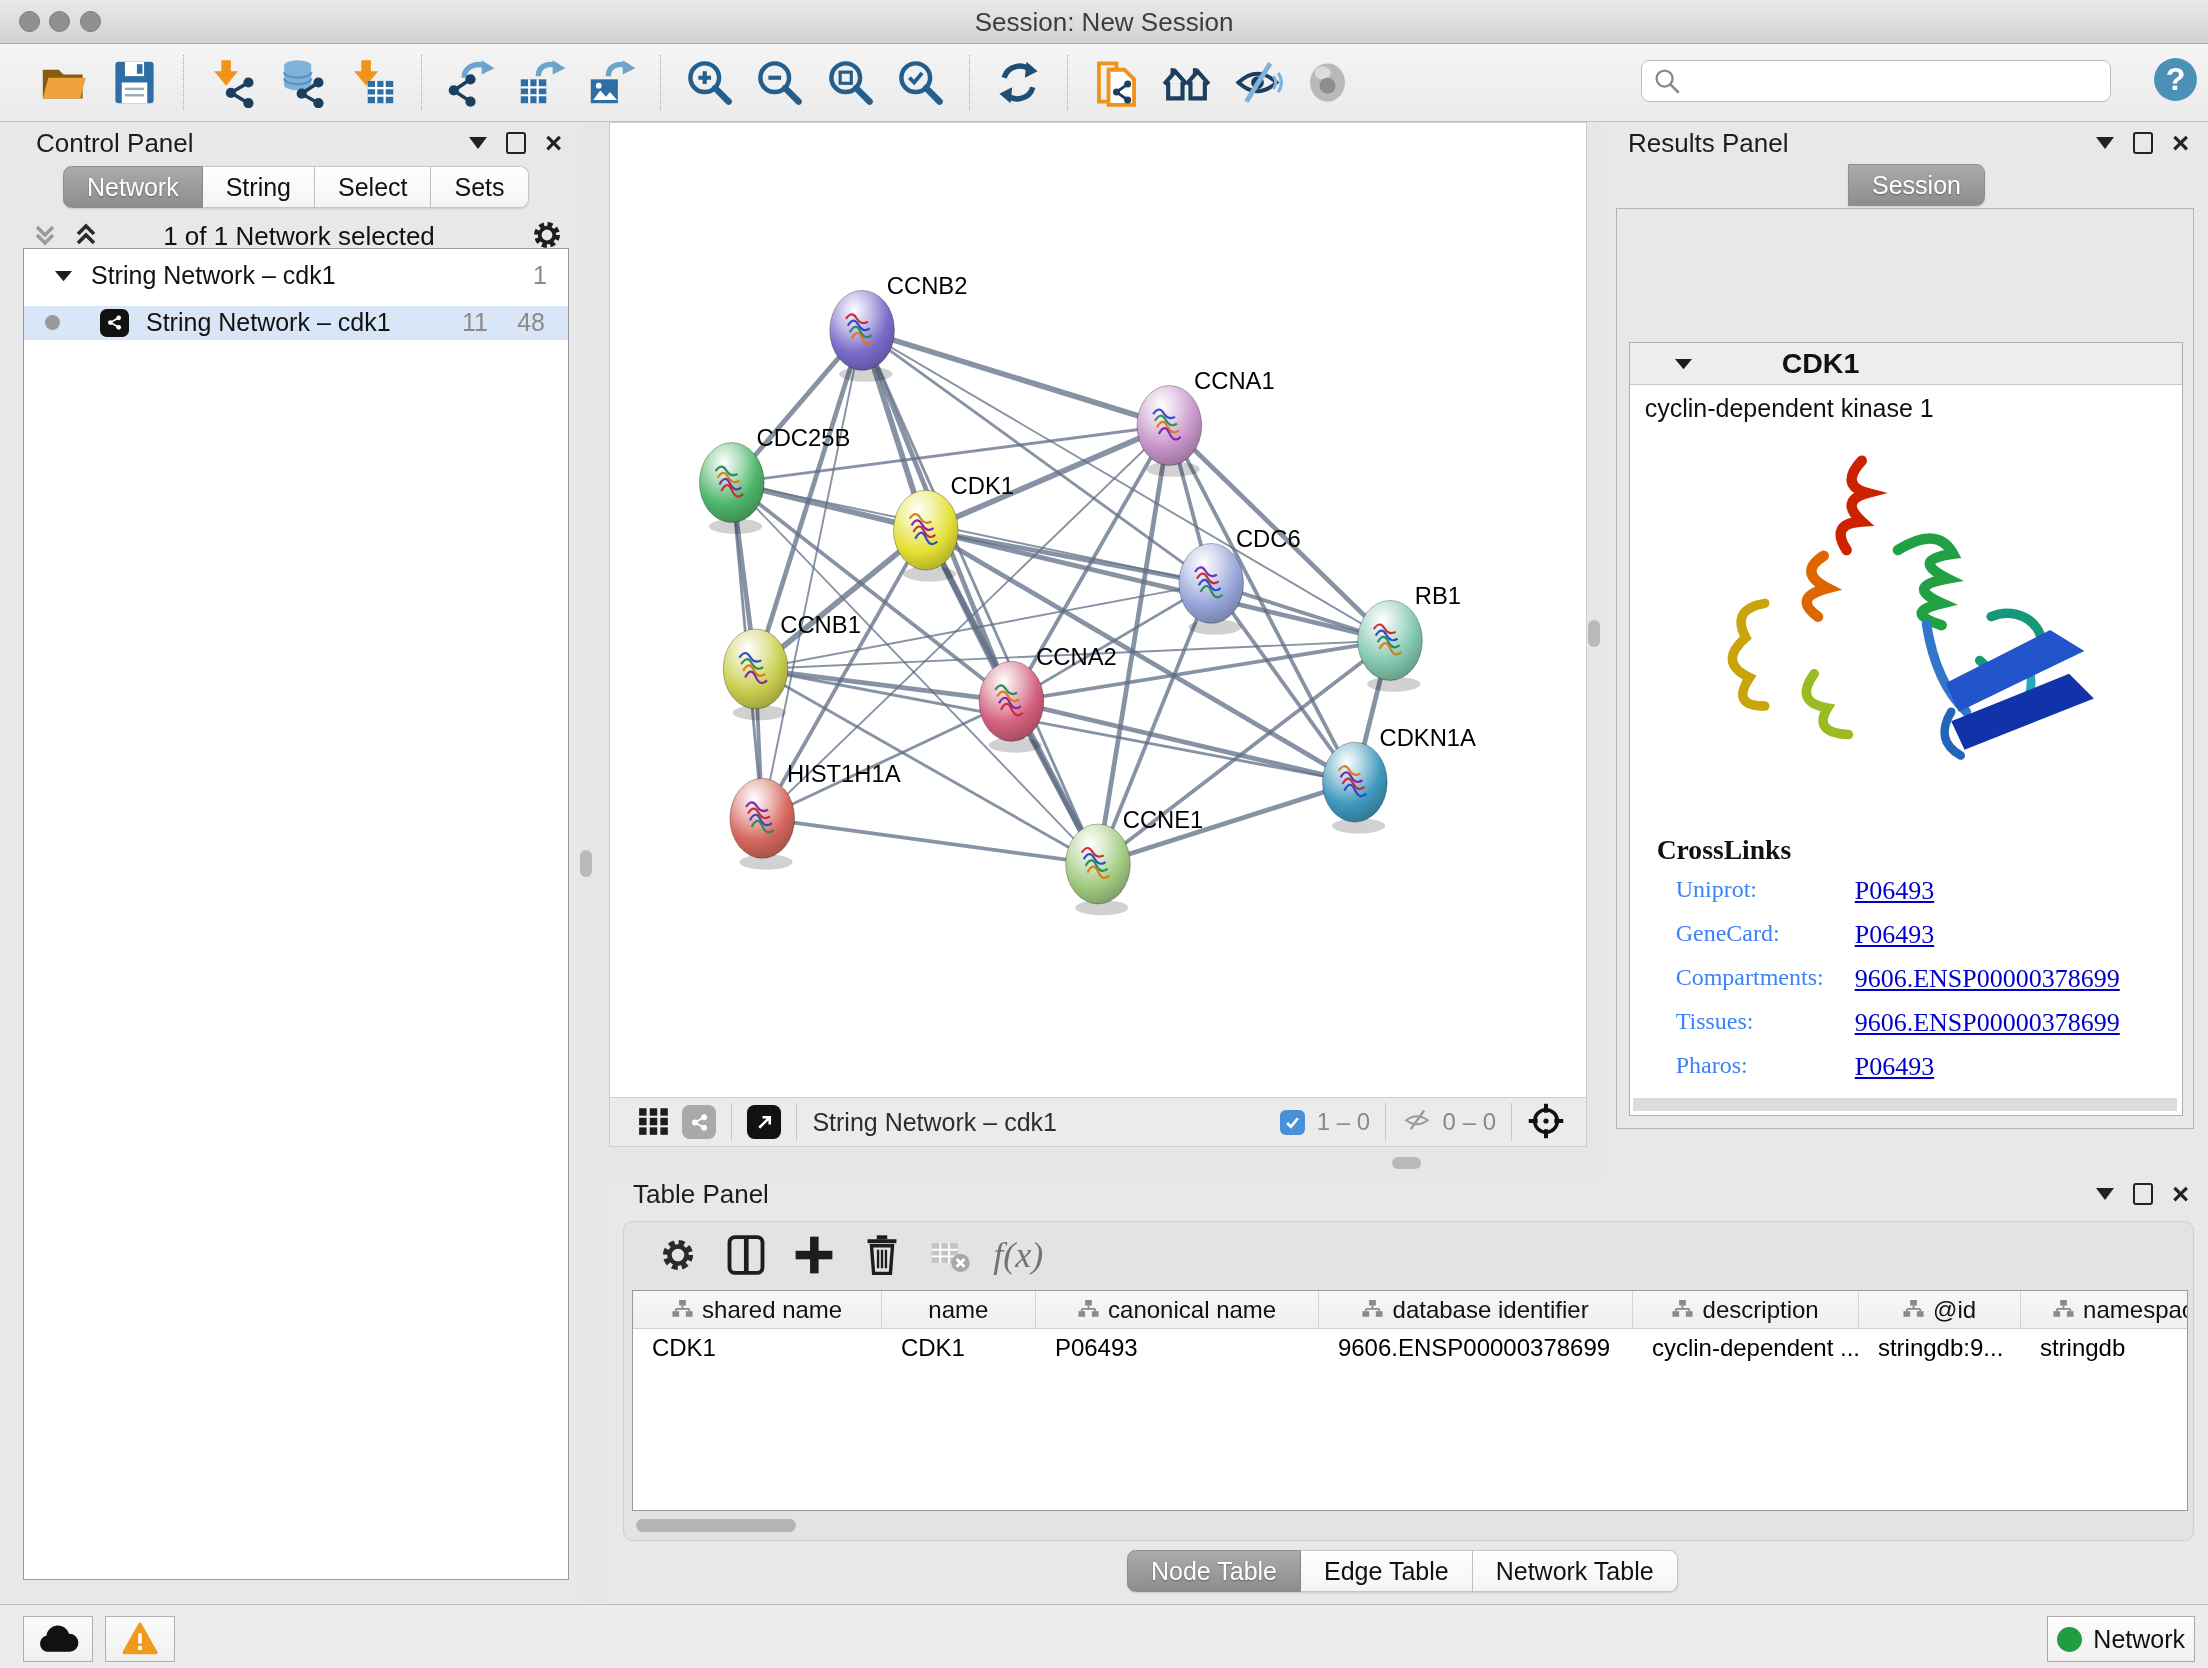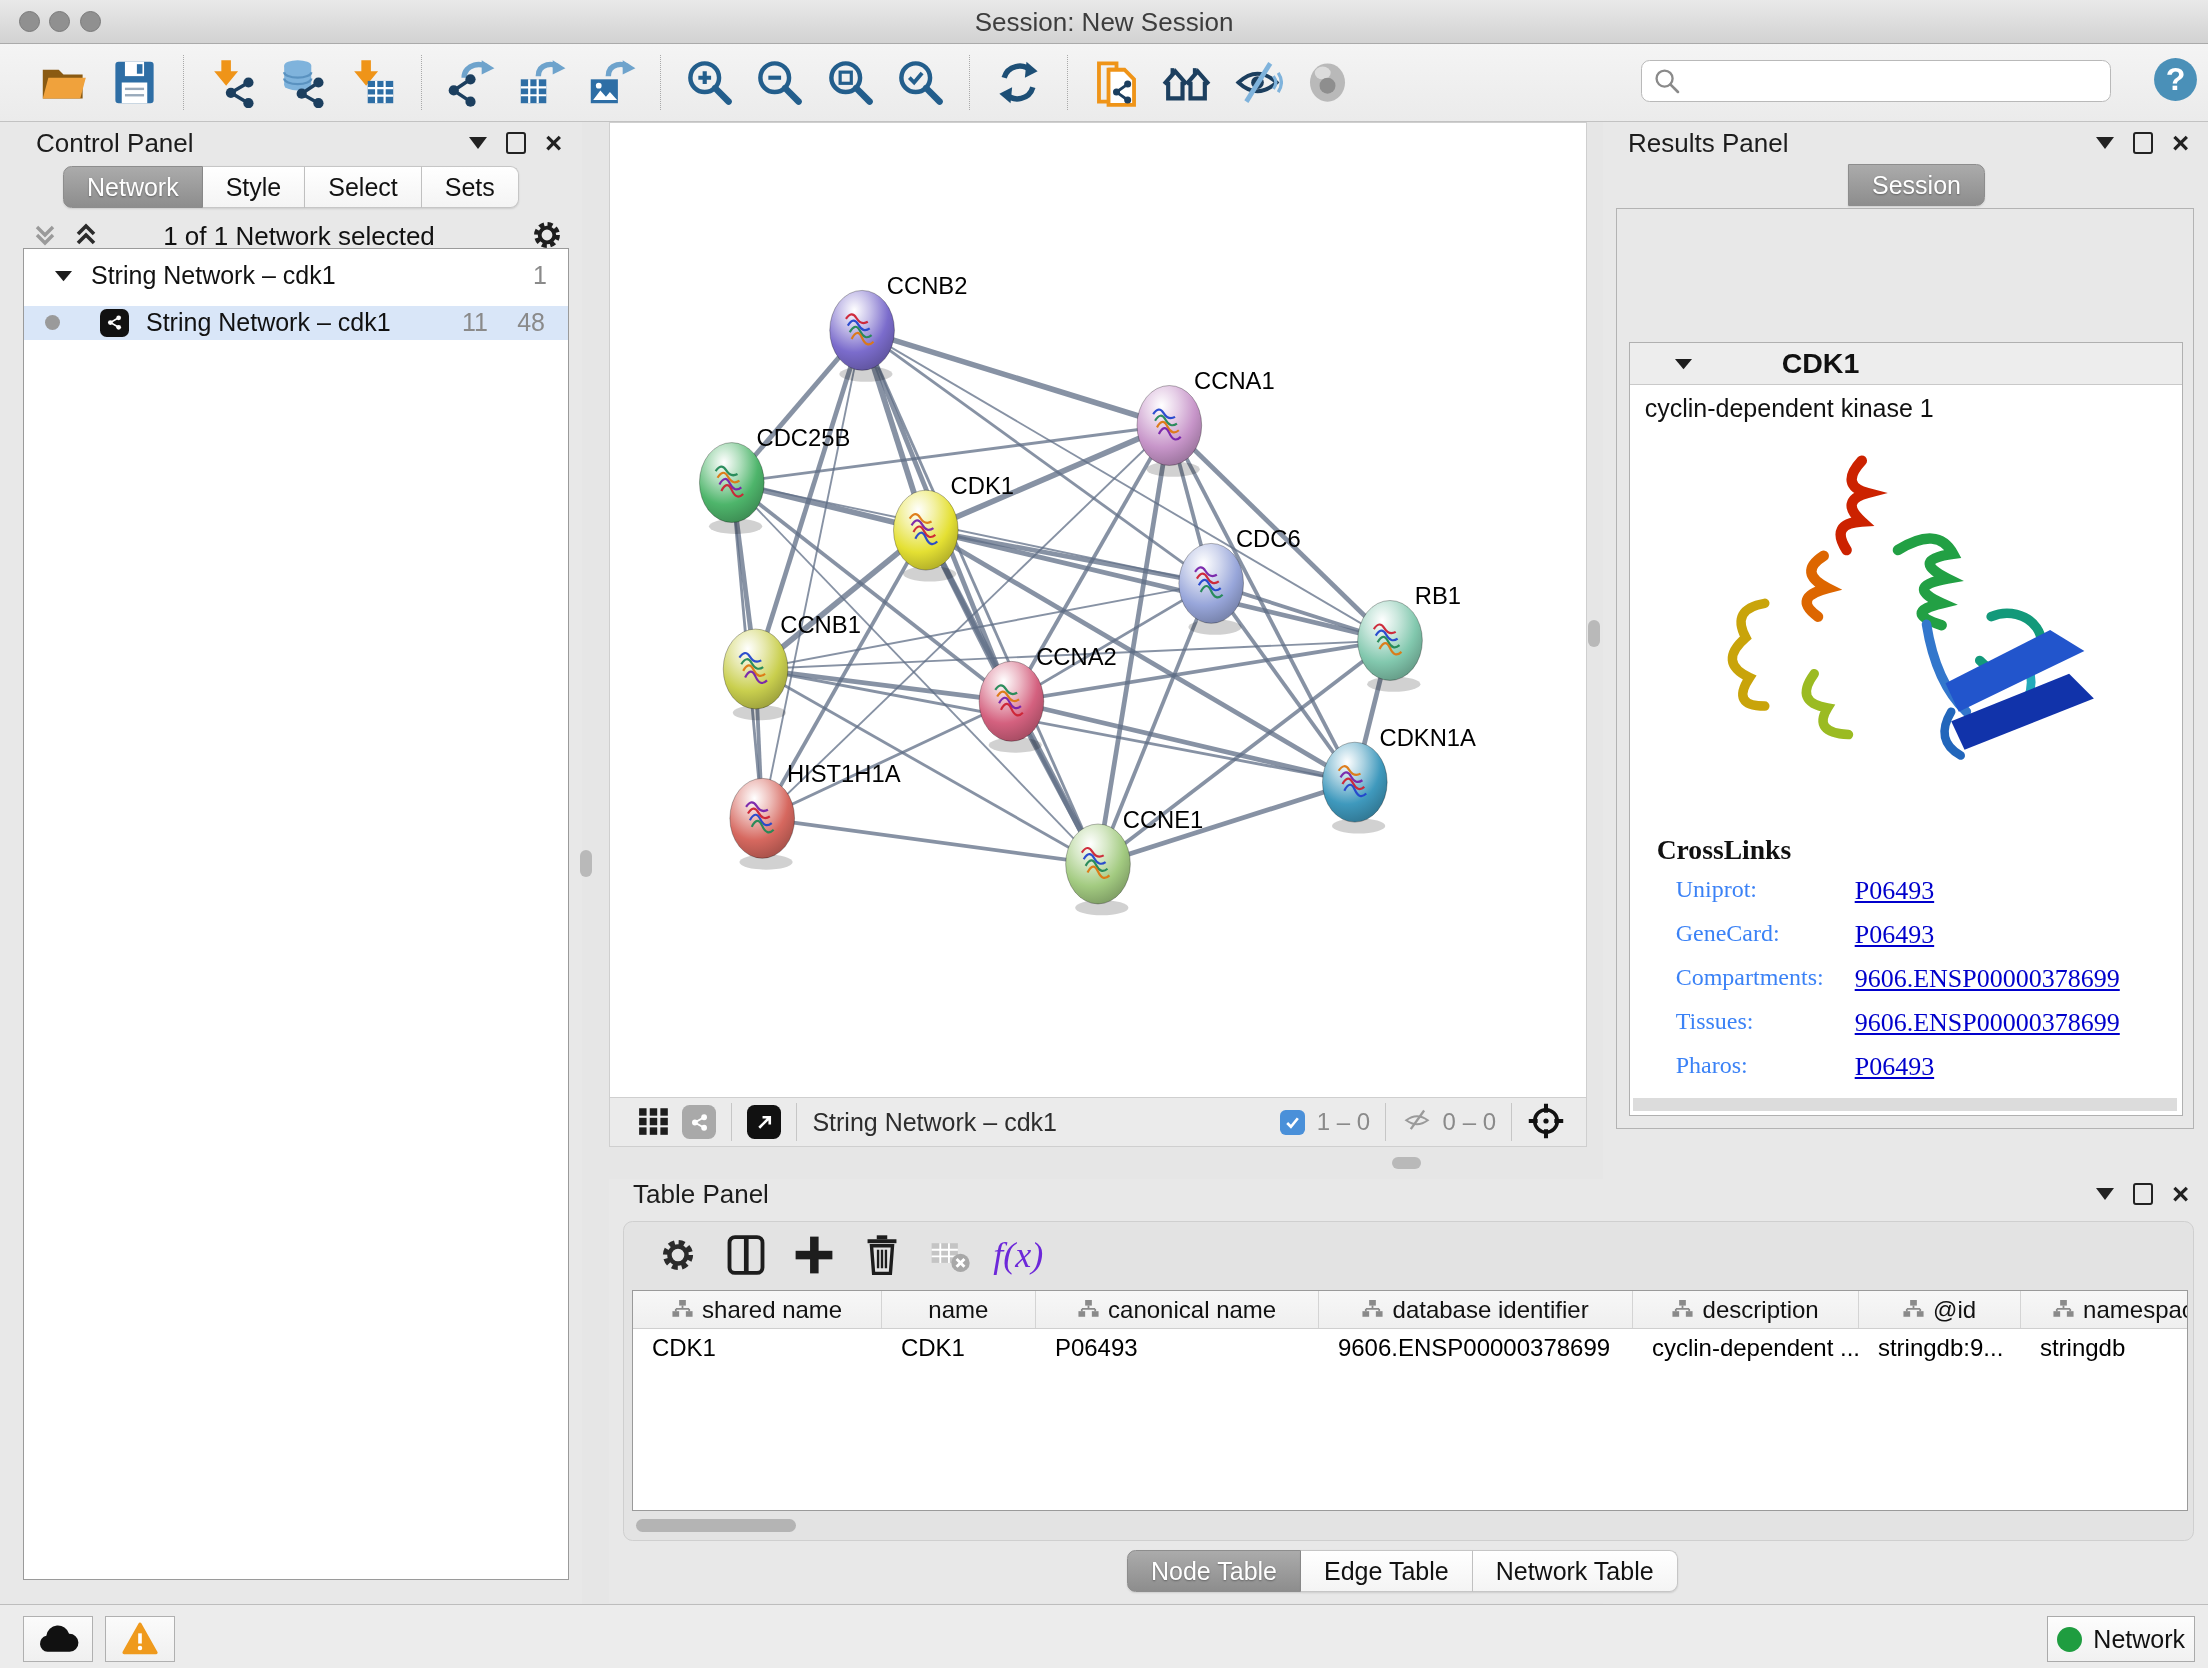--- a/index.html
+++ b/index.html
@@ -250,21 +250,21 @@
 
 <div id="control-panel" class="abs">
   <div class="abs" style="left:36px; top:5.7px;"><span class="panel-head-title">Control Panel</span></div>
   <div class="abs win-ctl" style="left:469px; top:9.5px;">
     <span class="tri-icon"></span>
     <span class="float-icon"></span>
     <span class="close-icon">×</span>
   </div>
   <div class="abs seg" style="left:63px; top:44px;">
       <span class="s sel">Network</span>
-      <span class="s">Style</span>
+      <span class="s">String</span>
       <span class="s">Select</span>
       <span class="s">Sets</span>
     </div>
   <div class="abs" style="left:28.5px; top:97px;">
     <svg width="32" height="32" viewBox="0 0 32 32">
         <path d="M8 8 l8 8 8-8 M8 16 l8 8 8-8" stroke="#9a9a9a" stroke-width="3.4" fill="none"></path>
       </svg>
   </div>
   <div class="abs" style="left:70px; top:97px;">
     <svg width="32" height="32" viewBox="0 0 32 32">
@@ -665,21 +665,21 @@
           </svg>
       </span>
       <span class="ticon">
         <svg width="42" height="42" viewBox="0 0 32 32">
             <rect x="2" y="7" width="20" height="15" fill="#c4c4c4"></rect>
             <path d="M8.6 7 v15 M15.2 7 v15 M2 12 h20 M2 17 h20" stroke="#fff" stroke-width="1.4"></path>
             <circle cx="24" cy="22" r="7" fill="#a8a8a8"></circle>
             <path d="M21 19 l6 6 M27 19 l-6 6" stroke="#fff" stroke-width="2.2"></path>
           </svg>
       </span>
-      <span class="ticon" style="font-family:'Liberation Serif',serif; font-style:italic; font-size:36px; color:#6d28d9;">f(x)</span>
+      <span class="ticon" style="font-family:'Liberation Serif',serif; font-style:italic; font-size:36px; color:#737373;">f(x)</span>
     </div>
 
     <div id="tp-table" class="abs">
       <div id="tp-header">
           <div class="th" style="width: 249px;">
             <svg width="21" height="19" viewBox="0 0 18 17">
               <rect x="6" y="0" width="6" height="5" fill="#8a8a8a"></rect>
               <path d="M9 5 V8 M3 8 H15 M3 8 V10 M15 8 V10" stroke="#8a8a8a" stroke-width="1.6" fill="none"></path>
               <rect x="0" y="10" width="6" height="5" fill="#8a8a8a"></rect>
               <rect x="12" y="10" width="6" height="5" fill="#8a8a8a"></rect>

